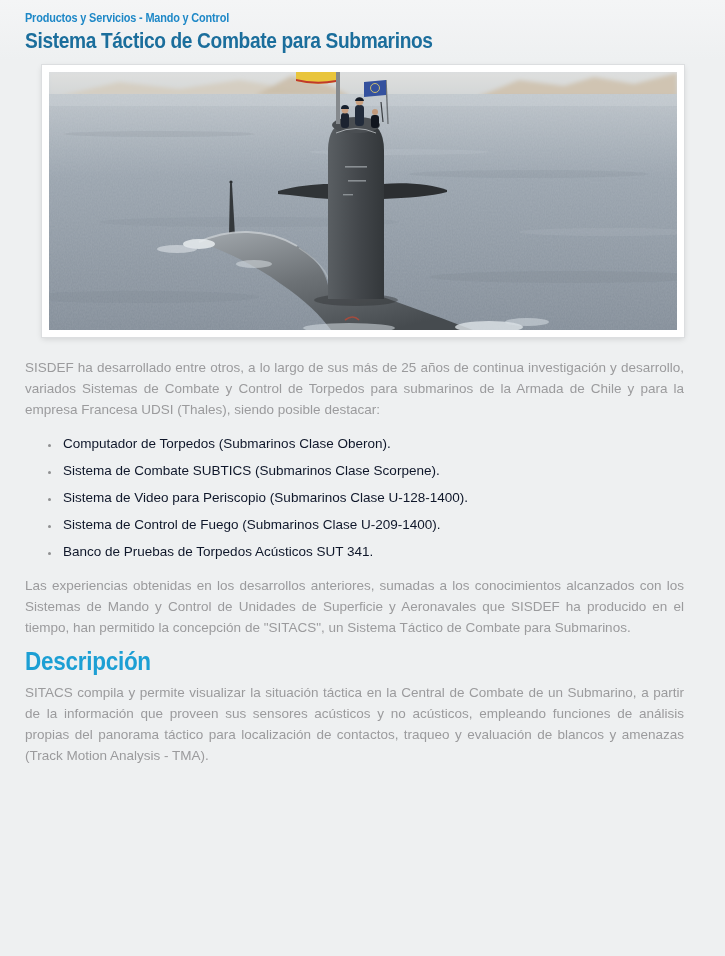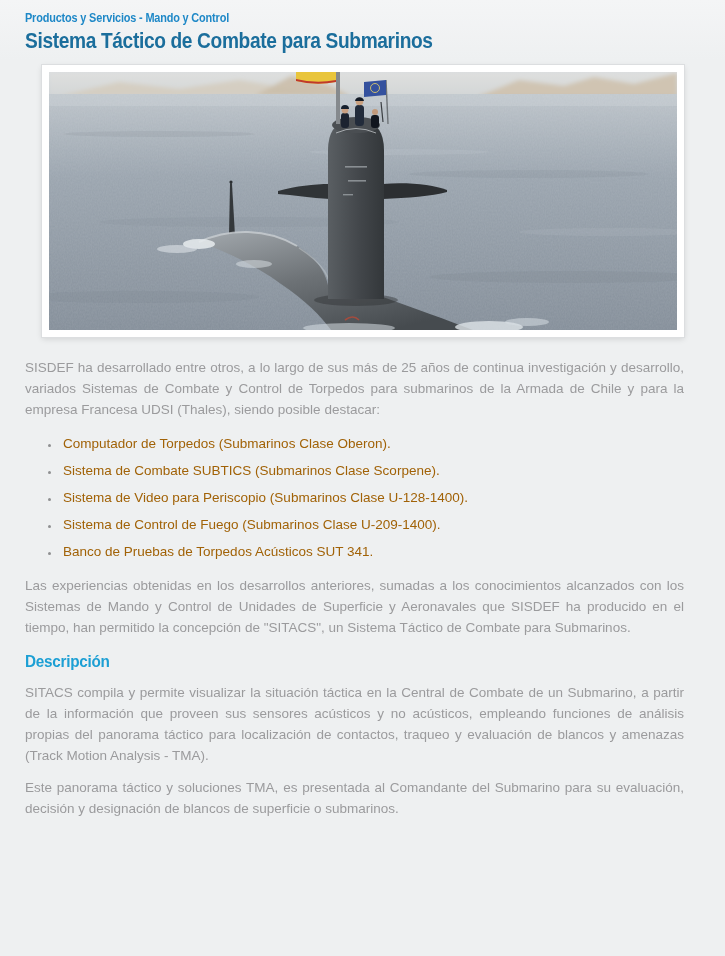--- a/index.html
+++ b/index.html
@@ -32,27 +32,27 @@
     box-shadow: 0 0 0 1px #dcdee0, 0 2px 6px rgba(0,0,0,0.13);
   }
   .hero svg { display: block; width: 628px; height: 258px; }
 
   p.body-text {
     margin: 0 16px 11px 0; color: #9b9b9d; font-size: 13.5px;
     line-height: 21px; text-align: justify;
   }
   ul.product-list { margin: 9px 0 11px 0; padding: 0 0 0 36px; }
   ul.product-list li {
-    color: #a16207; font-size: 13.5px; line-height: 25px; margin-bottom: 2px;
+    color: #0f172a; font-size: 13.5px; line-height: 25px; margin-bottom: 2px;
     padding-left: 2px;
   }
   ul.product-list li::marker { color: #8f9092; font-size: 11px; }
 
   .section-heading {
-    margin: 12px 0 9px 0; color: #1c9fd4; font-size: 17px; font-weight: bold;
+    margin: 12px 0 9px 0; color: #1c9fd4; font-size: 25px; font-weight: bold;
     line-height: 23px; white-space: nowrap;
   }
   .section-heading .cond { transform: scaleX(0.9); letter-spacing: -0.3px; }
 </style>
 </head>
 <body>
 
 <div class="content">
 
   <div class="breadcrumb">
@@ -187,15 +187,14 @@
     <li><span>Banco de Pruebas de Torpedos Acústicos SUT 341.</span></li>
   </ul>
 
   <p class="body-text">Las experiencias obtenidas en los desarrollos anteriores, sumadas a los conocimientos alcanzados con los Sistemas de Mando y Control de Unidades de Superficie y Aeronavales que SISDEF ha producido en el tiempo, han permitido la concepción de "SITACS", un Sistema Táctico de Combate para Submarinos.</p>
 
   <h2 class="section-heading">
     <span class="cond">Descripción</span>
   </h2>
 
   <p class="body-text">SITACS compila y permite visualizar la situación táctica en la Central de Combate de un Submarino, a partir de la información que proveen sus sensores acústicos y no acústicos, empleando funciones de análisis propias del panorama táctico para localización de contactos, traqueo y evaluación de blancos y amenazas (Track Motion Analysis - TMA).</p>
-  <p class="body-text">Este panorama táctico y soluciones TMA, es presentada al Comandante del Submarino para su evaluación, decisión y designación de blancos de superficie o submarinos.</p>
 
 </div>
 
 </body></html>

